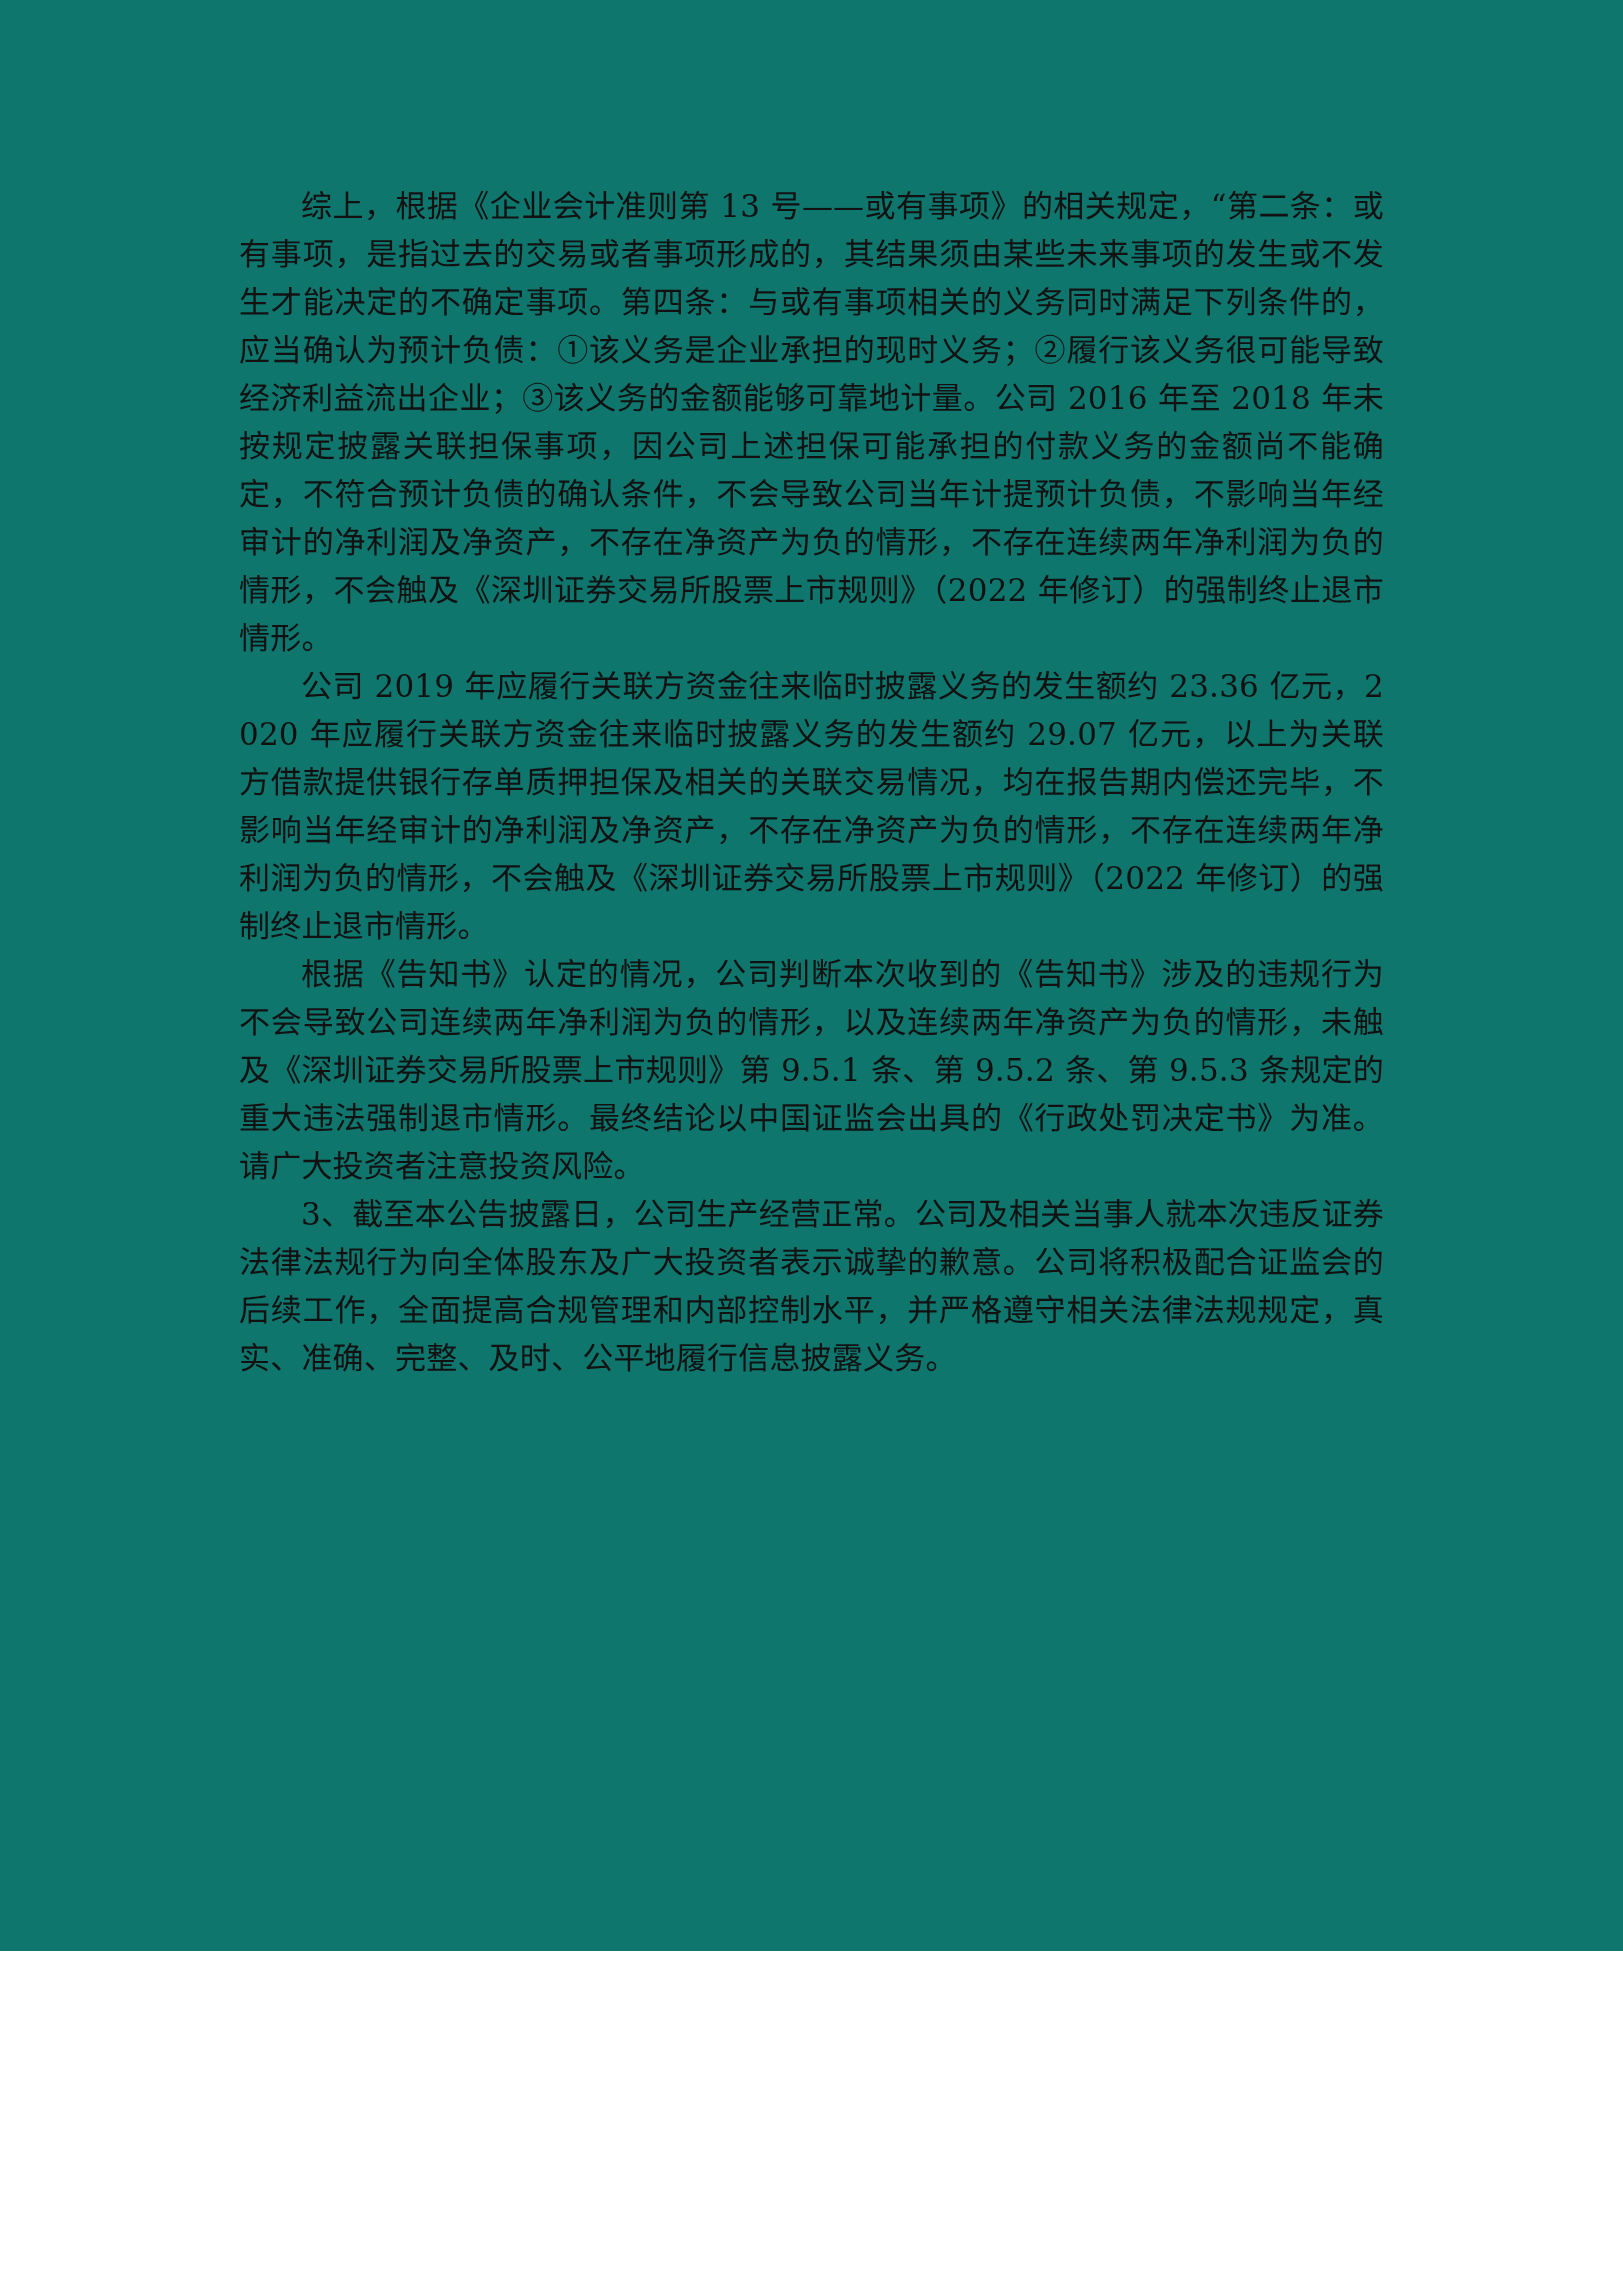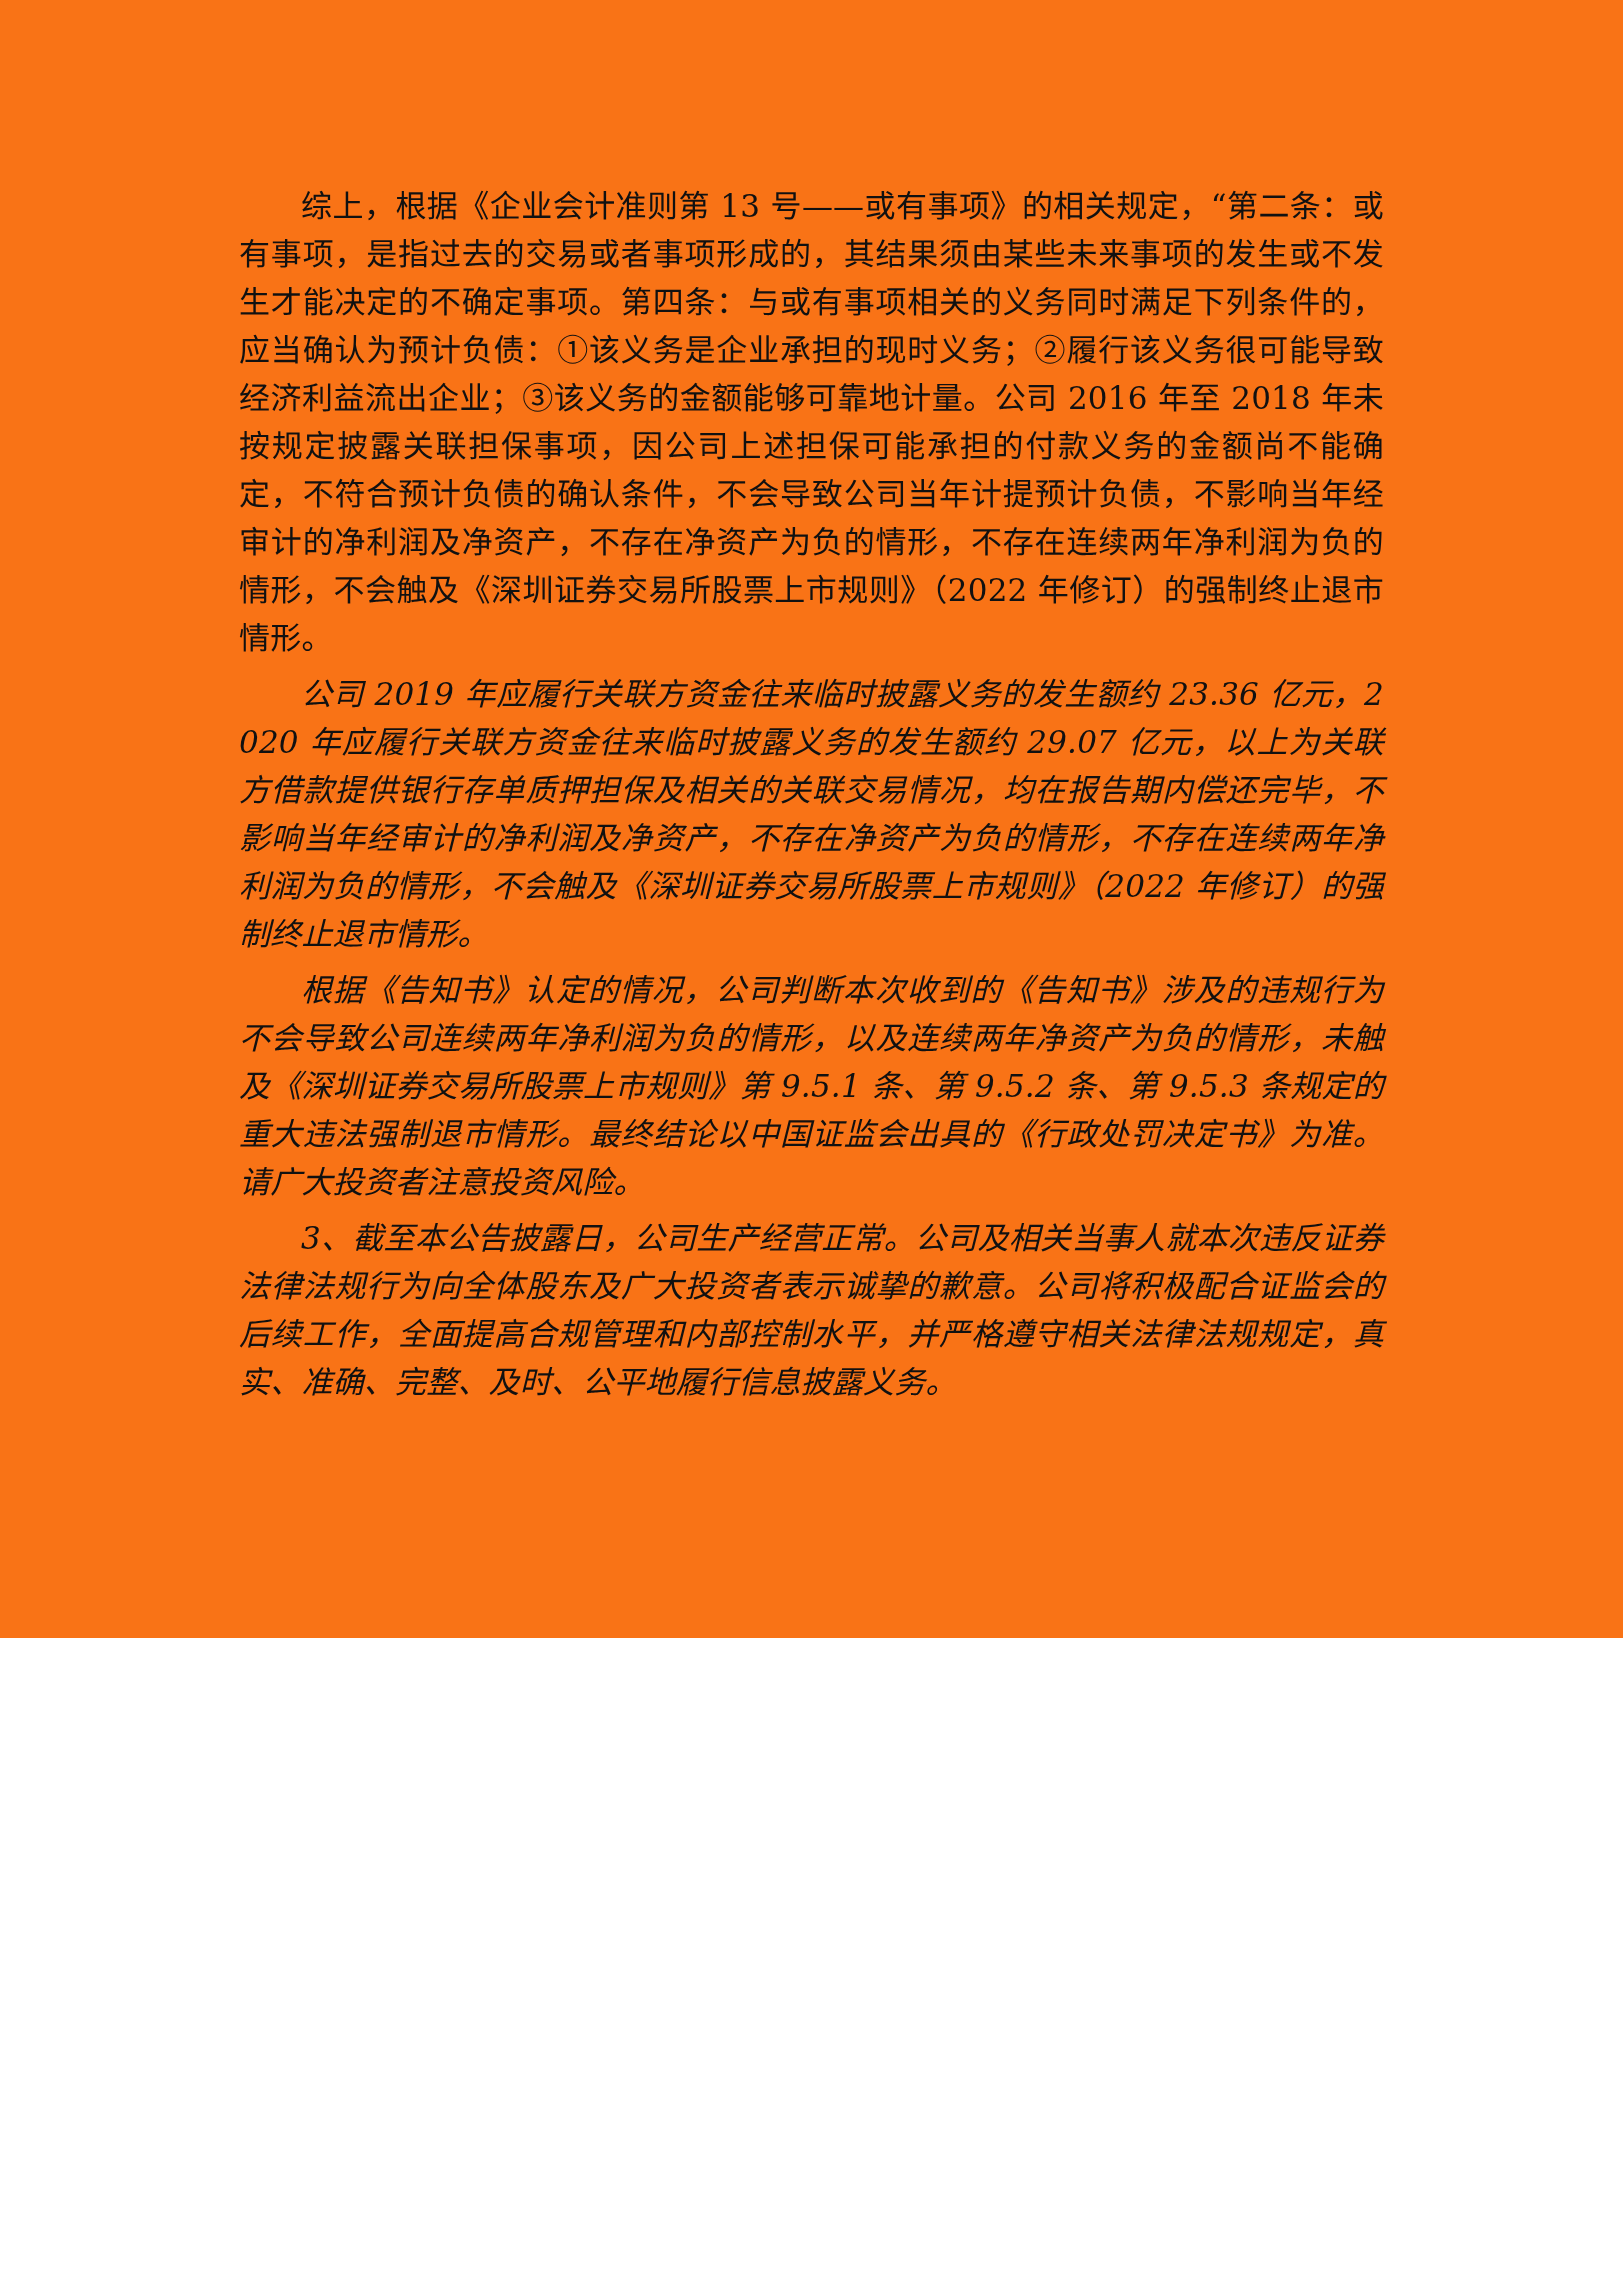--- a/index.html
+++ b/index.html
@@ -8,22 +8,22 @@
     padding: 0;
     background: #ffffff;
   }
   body {
     font-family: "DejaVu Serif", "Liberation Serif", serif;
     color: #000000;
   }
   .page {
     position: relative;
     width: 1623px;
-    height: 1638px;
-    background: #f97316;
+    height: 1951px;
+    background: #0f766e;
     margin: 0 auto;
     overflow: hidden;
     box-sizing: border-box;
   }
   .content {
     position: absolute;
     left: 239px;
     top: 182px;
     width: 1145px;
   }
@@ -34,22 +34,21 @@
     text-align: justify;
     text-justify: inter-ideograph;
     text-indent: 62px;
     margin: 0 0 0 0;
     color: #111111;
     letter-spacing: 0.2px;
     -webkit-font-smoothing: antialiased;
     word-break: break-all;
   }
   .para + .para {
-    margin-top: 8px;
-    font-style: italic;
+    margin-top: 0px;
   }
   
   .para:last-child {
     margin-bottom: 0;
   }
 </style>
 </head>
 <body>
 
 <div class="page">

